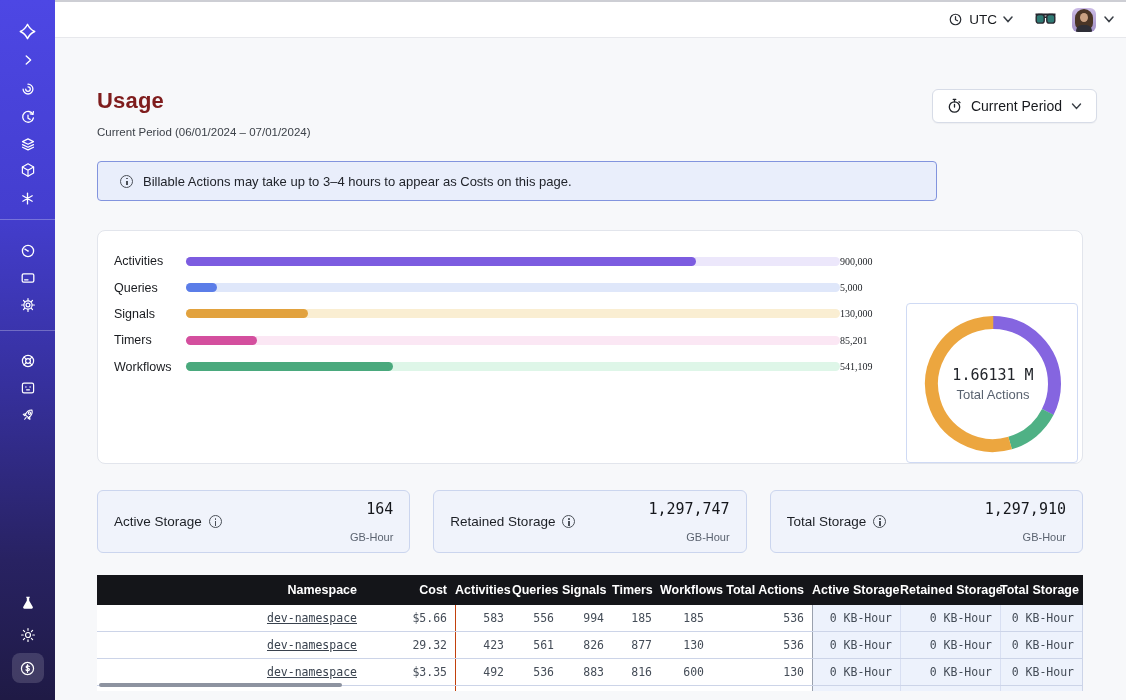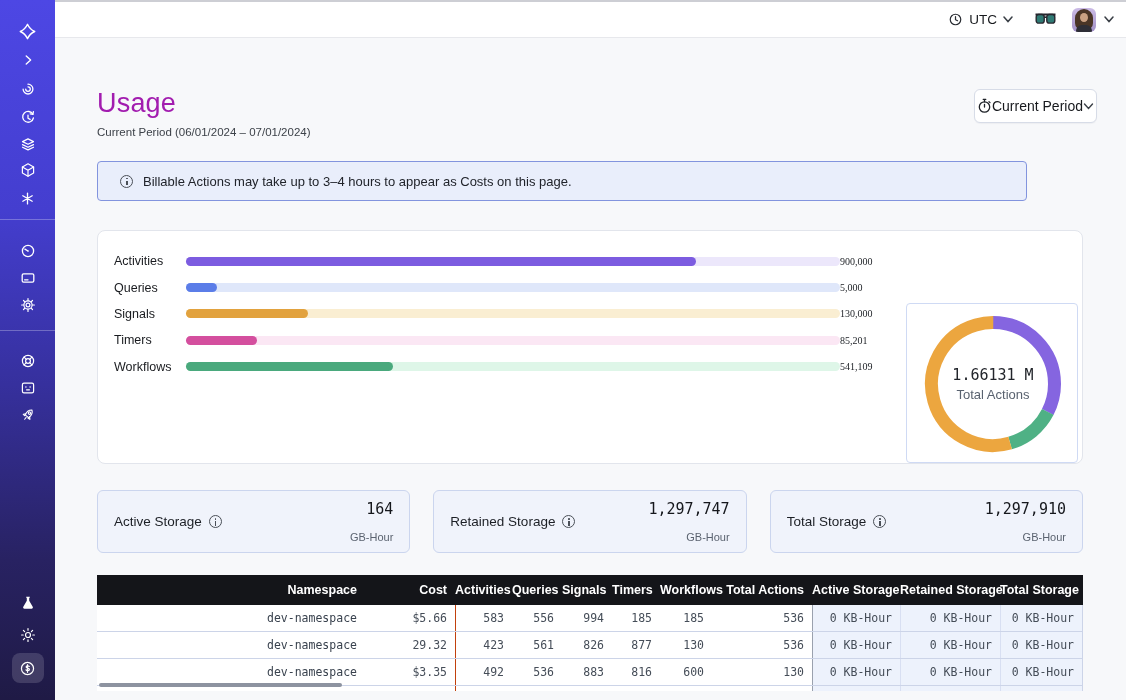--- a/index.html
+++ b/index.html
@@ -20,28 +20,28 @@
     display:flex;align-items:center;justify-content:flex-end;padding-right:12px}
   .tz{display:flex;align-items:center;gap:6px;margin-right:22px;cursor:pointer}
   .tz-label{font-size:13.5px;color:#17191d}
   .avatar{width:24px;height:24px;border-radius:6px;margin:0 8px 0 16px;overflow:hidden;position:relative;cursor:pointer;
     background:linear-gradient(180deg,#cbbbe6,#a391c6)}
   .avatar .hair{position:absolute;left:3px;top:1px;width:18px;height:21px;border-radius:9px 9px 7px 7px;background:#4a3526}
   .avatar .face{position:absolute;left:8px;top:5px;width:8px;height:9px;border-radius:50%;background:#caa183}
   .avatar .body{position:absolute;left:4px;top:17px;width:16px;height:8px;border-radius:6px 6px 0 0;background:#2e2e36}
 
   
-  .page-title{position:absolute;left:97px;top:88px;font-size:27px;font-weight:400;color:#a21caf;letter-spacing:.2px}
+  .page-title{position:absolute;left:97px;top:88px;font-size:22px;font-weight:700;color:#7f1d1d;letter-spacing:.2px}
   .page-sub{position:absolute;left:97px;top:126px;font-size:11.5px;color:#3d4249}
-  .period-btn{position:absolute;right:29px;top:89px;height:34px;display:flex;align-items:center;padding:0 2px;
+  .period-btn{position:absolute;right:29px;top:89px;height:34px;display:flex;align-items:center;gap:9px;padding:0 14px;
     background:#fff;border:1px solid #d7dce7;border-radius:6px;cursor:pointer;box-shadow:0 1px 1px rgba(20,25,40,.04)}
   .period-btn span{font-size:14px;color:#17191d;font-weight:500}
 
   
-  .banner{position:absolute;left:97px;top:161px;width:930px;height:40px;background:#e9eefb;border:1px solid #8294de;
+  .banner{position:absolute;left:97px;top:161px;width:840px;height:40px;background:#e9eefb;border:1px solid #8294de;
     border-radius:4px;display:flex;align-items:center;gap:10px;padding:0 22px}
   .banner p{font-size:13px;color:#21242b}
 
   .info-icon{position:relative;display:inline-block;width:13px;height:13px;border:1.2px solid #4a4f57;border-radius:50%;flex:none;cursor:pointer}
   .info-icon::before{content:"";position:absolute;left:5px;top:2.2px;width:1.7px;height:1.7px;background:#4a4f57;border-radius:50%}
   .info-icon::after{content:"";position:absolute;left:5px;top:5.2px;width:1.7px;height:4.6px;background:#4a4f57}
 
   
   .card{position:absolute;left:97px;top:230px;width:986px;height:234px;background:#fff;border:1px solid #e2e5ec;border-radius:8px}
   .bc-head{display:flex;align-items:center;gap:8px;padding:16px 16px 0 16px}
@@ -71,21 +71,21 @@
   .stat-unit{font-size:11px;color:#5b6370;margin-top:13px}
 
   
   .usage-table{position:absolute;left:97px;top:575px;width:986px;height:116px;overflow:hidden}
   .trow{display:grid;grid-template-columns:260px 98px 57px 50px 50px 48px 52px 100px 88px 100px 83px;align-items:center}
   .thead{height:30px;background:#141519;color:#fff;font-size:12.5px;font-weight:600}
   .tbody-row{height:27px;background:#fff;border-bottom:1px solid #ccd4e8;font-family:"DejaVu Sans Mono",monospace;font-size:11.5px;color:#454d58}
   .c-ns{padding-left:16px;text-align:right;overflow:hidden;white-space:nowrap}
   .num{text-align:right;padding-right:8px;white-space:nowrap}
   .thead .num{font-family:"Liberation Sans",sans-serif}
-  .ns-link{color:#39424e;cursor:pointer}
+  .ns-link{color:#39424e;text-decoration:underline;cursor:pointer}
   .tbody-row .c-act,.partial .c-act{border-left:1px solid #c2410c;height:100%;display:flex;align-items:center;justify-content:flex-end}
   .tbody-row .c-store,.partial .c-store{background:#edf2fc;height:100%;display:flex;align-items:center;justify-content:flex-end}
   .tbody-row .c-store-first,.partial .c-store-first{border-left:1px solid #9aa1ae}
   .tbody-row .c-store-mid,.partial .c-store-mid{border-left:1px solid #d8dff2}
   .tbody-row .c-store-last,.partial .c-store-last{border-left:1px solid #d8dff2;border-right:1px solid #ccd4e8}
   .partial{height:5px;background:#fff;overflow:hidden}
   .hscroll-thumb{position:absolute;left:2px;top:108px;width:243px;height:4px;border-radius:2px;background:#8d93a0;cursor:pointer;z-index:3}
 
   svg{display:block}
 </style>

